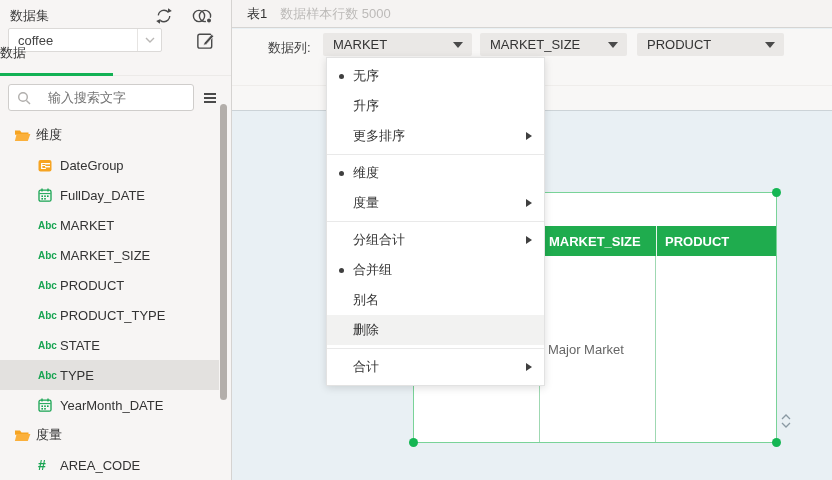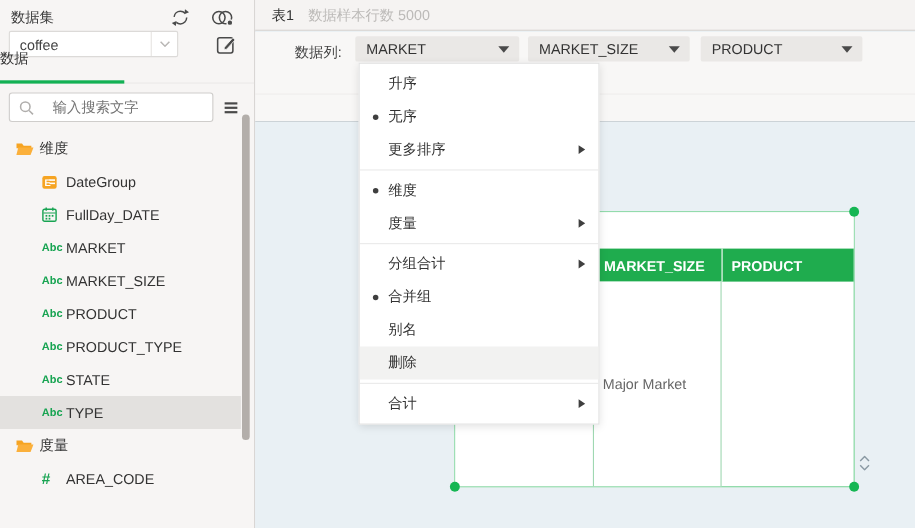--- a/index.html
+++ b/index.html
@@ -195,20 +195,36 @@
         <span class="tlabel">PRODUCT_TYPE</span>
       </div>
       <div class="trow ind2">
         <span class="ticon abc">Abc</span>
         <span class="tlabel">STATE</span>
       </div>
       <div class="trow ind2 sel">
         <span class="ticon abc">Abc</span>
         <span class="tlabel">TYPE</span>
       </div>
+      <div class="trow ind2">
+        <span class="ticon">
+          <svg width="14" height="14" viewBox="0 0 14 14">
+            <rect x="1" y="2.2" width="12" height="11" rx="1.5" fill="none" stroke="#18a452" stroke-width="1.3"></rect>
+            <line x1="4" y1="0.6" x2="4" y2="3.6" stroke="#18a452" stroke-width="1.3"></line>
+            <line x1="10" y1="0.6" x2="10" y2="3.6" stroke="#18a452" stroke-width="1.3"></line>
+            <line x1="1.5" y1="5.6" x2="12.5" y2="5.6" stroke="#18a452" stroke-width="1"></line>
+            <rect x="3.4" y="7.4" width="1.6" height="1.6" fill="#18a452"></rect>
+              <rect x="6.2" y="7.4" width="1.6" height="1.6" fill="#18a452"></rect>
+              <rect x="9" y="7.4" width="1.6" height="1.6" fill="#18a452"></rect>
+            <rect x="3.4" y="10" width="1.6" height="1.6" fill="#18a452"></rect>
+              <rect x="6.2" y="10" width="1.6" height="1.6" fill="#18a452"></rect>
+          </svg>
+        </span>
+        <span class="tlabel">YearMonth_DATE</span>
+      </div>
 
       <div class="trow ind1">
         <span class="ticon">
           <svg width="17" height="13" viewBox="0 0 17 13">
             <path d="M1 1.5 h5 l1.5 2 H14.5 v2.2 H1 z" fill="#f6a422"></path>
             <path d="M2.6 5 H16.4 L13.8 12 H0.9 z" fill="#fbb03b"></path>
           </svg>
         </span>
         <span class="tlabel">度量</span>
       </div>
@@ -263,27 +279,27 @@
     <svg width="10" height="6" viewBox="0 0 10 6">
         <polyline points="1,5 5,1 9,5" stroke="#8a99a3" stroke-width="1.3" fill="none"></polyline>
       </svg>
     <svg width="10" height="6" viewBox="0 0 10 6">
         <polyline points="1,1 5,5 9,1" stroke="#8a99a3" stroke-width="1.3" fill="none"></polyline>
       </svg>
   </div>
 
   <div class="cmenu">
     <div class="mi">
-      <span>升序</span>
-    </div>
-    <div class="mi">
       <span class="dot"></span>
       <span>无序</span>
     </div>
     <div class="mi">
+      <span>升序</span>
+    </div>
+    <div class="mi">
       <span>更多排序</span>
       <span class="sub"></span>
     </div>
     <div class="msep"></div>
     <div class="mi">
       <span class="dot"></span>
       <span>维度</span>
     </div>
     <div class="mi">
       <span>度量</span>

